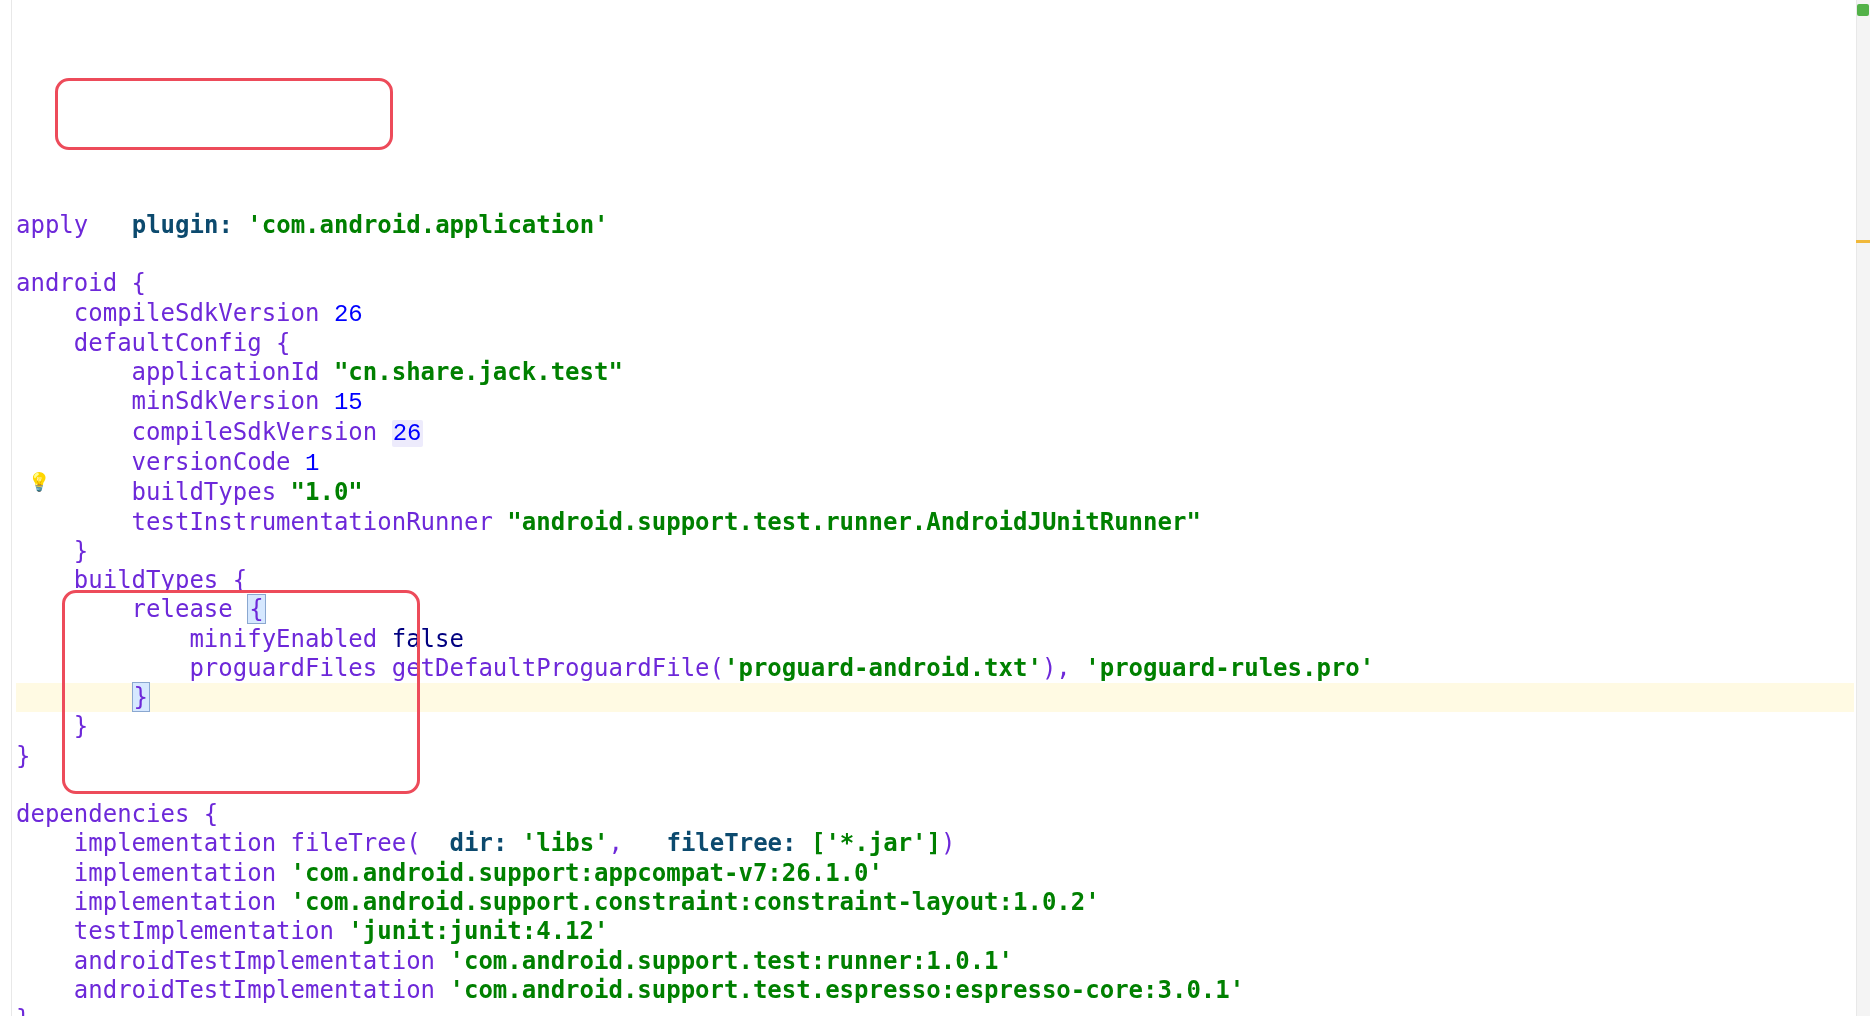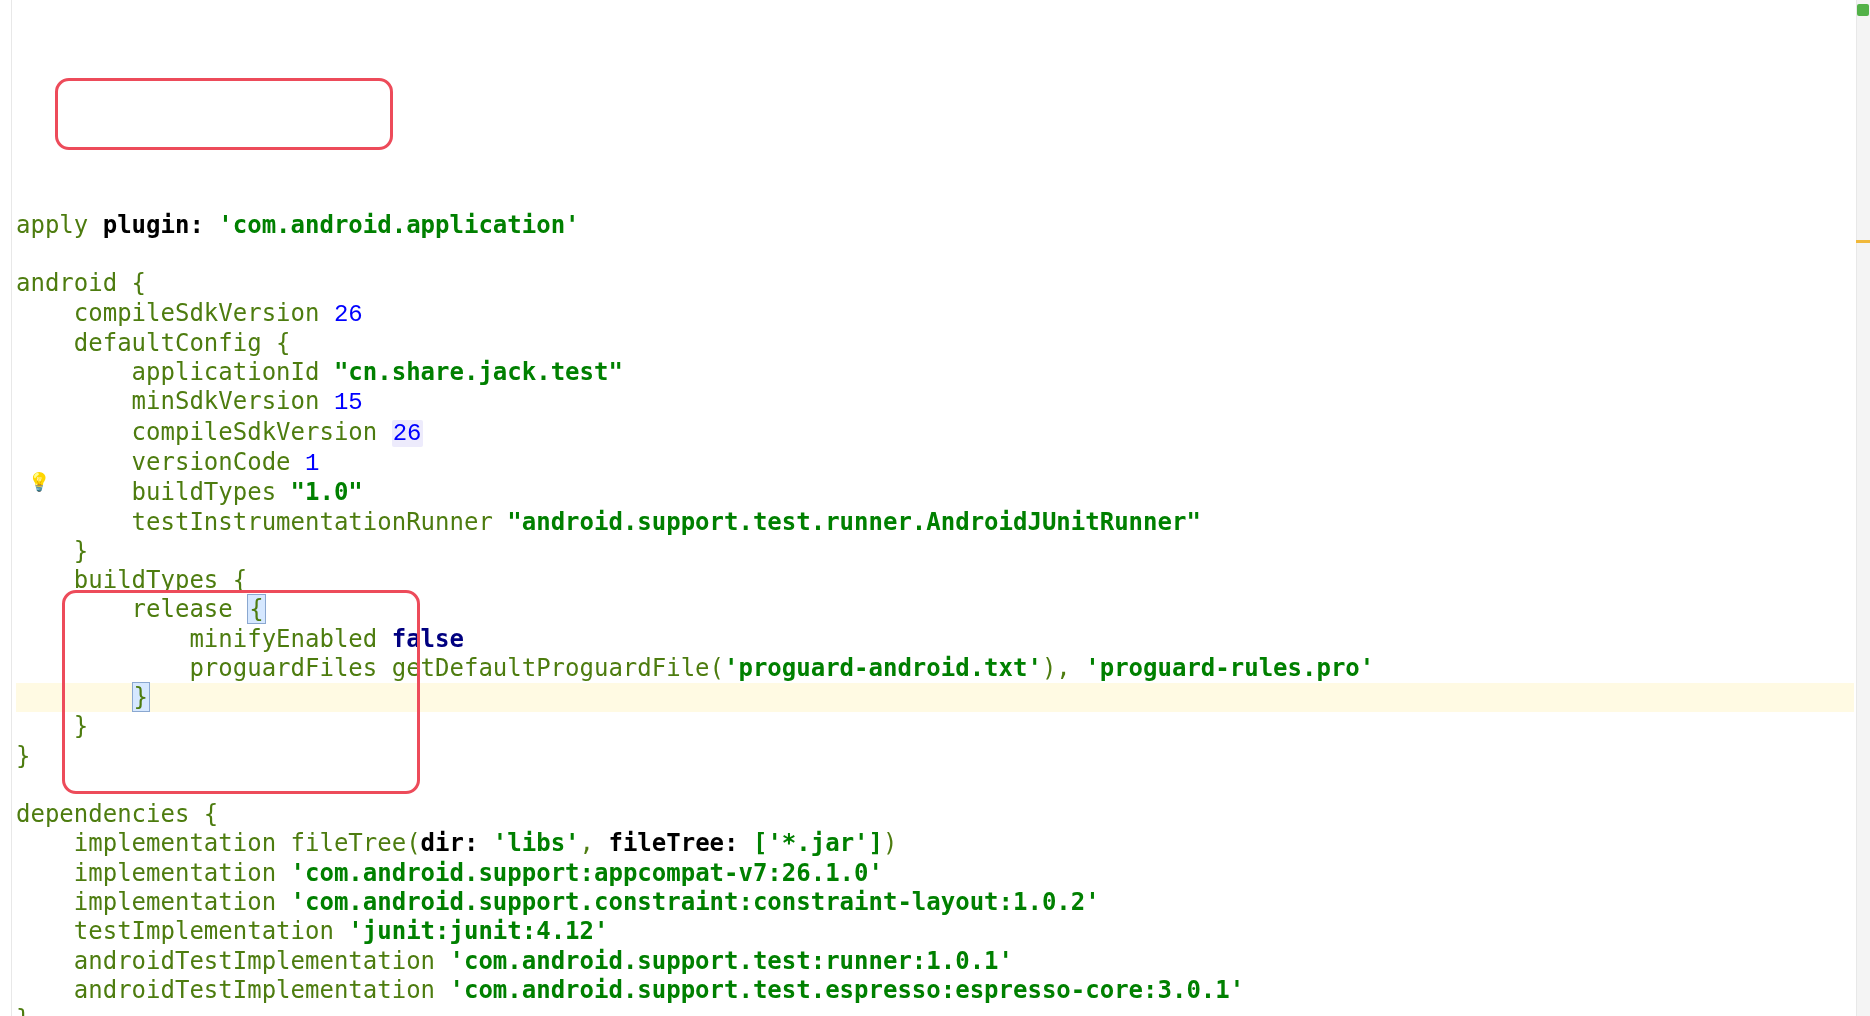--- a/index.html
+++ b/index.html
@@ -23,25 +23,25 @@
   }
   .gutter {
     position: absolute;
     left: 0;
     top: 0;
     bottom: 0;
     width: 12px;
     background: #ffffff;
     border-right: 1px solid #e8e8e8;
   }
-  .kw-olive { color: #000000; font-weight: bold; }
-  .kw-navy { color: #000080; font-weight: bold; }
+  .kw-olive { color: #0c4a6e; font-weight: bold; margin-left: 29px; }
+  .kw-navy { color: #000080; font-weight: normal; }
   .str { color: #008000; font-weight: bold; margin-top: 28px; }
   .num { color: #0000ff; font-family: Liberation Mono, monospace; }
-  .plain { color: #4d7c0f; }
+  .plain { color: #6d28d9; }
   .highlight-line {
     background: #fffae3;
     display: inline-block;
     width: calc(100% - 16px);
   }
   .brace-match {
     background: #d6e8ff;
     border: 1px solid #8aa7d0;
     padding: 0 1px;
     margin: -1px 0;

